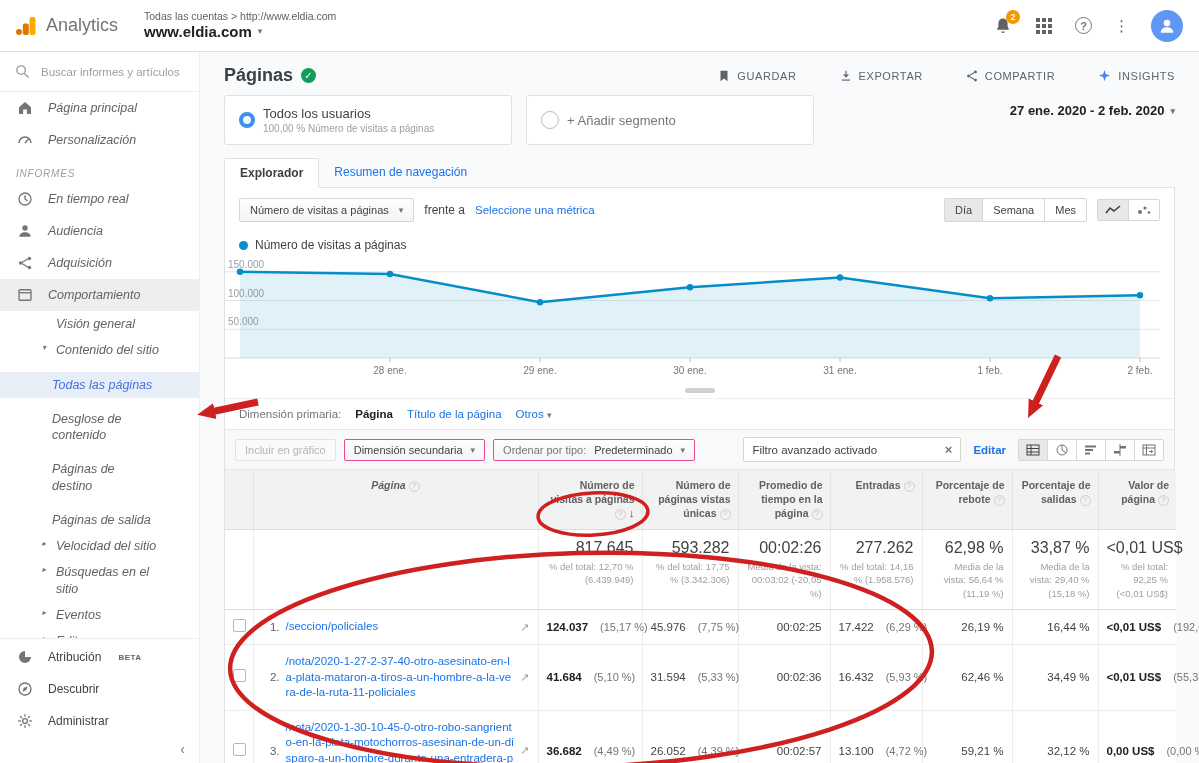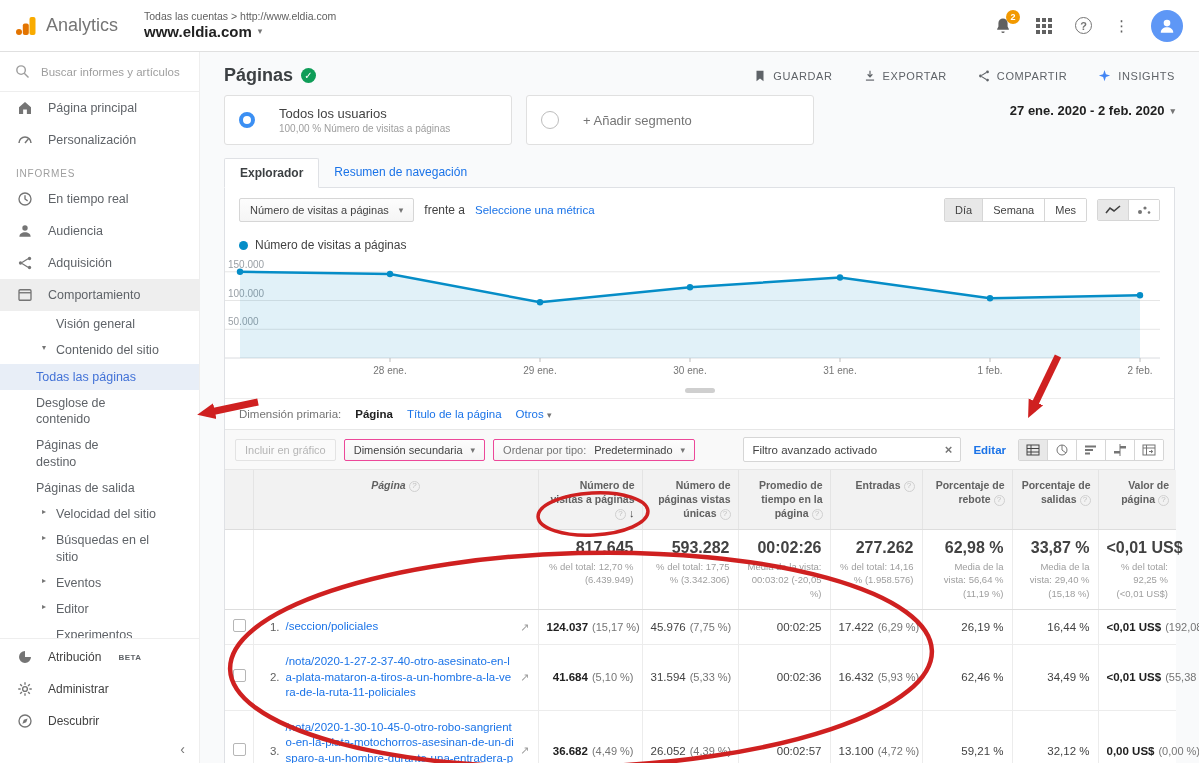--- a/index.html
+++ b/index.html
@@ -21,44 +21,44 @@
   .badge { position:absolute; top:-6px; right:-7px; background:#f29900; color:#fff; font-size:9px; min-width:14px; height:14px; border-radius:7px; display:flex; align-items:center; justify-content:center; font-weight:700; }
   .help-circle { width:17px; height:17px; border:1.6px solid #757575; border-radius:50%; display:flex; align-items:center; justify-content:center; font-size:11px; color:#757575; font-weight:700; }
   .more-dots { font-size:15px; color:#616161; }
   .avatar { width:32px; height:32px; border-radius:50%; background:#5e97f6; display:flex; align-items:center; justify-content:center; }
 
   
   .sidebar { position:absolute; top:52px; left:0; width:200px; bottom:0; background:#fff; border-right:1px solid #eee; z-index:4; }
   .search-row { height:40px; display:flex; align-items:center; gap:10px; padding:0 14px; border-bottom:1px solid #eee; }
   .search-row input { border:none; outline:none; font-size:11.5px; color:#616161; width:140px; font-family:"Liberation Sans", sans-serif; }
   .search-row input::placeholder { color:#9e9e9e; }
-  .nav { font-size:12.5px; color:#5f6368; }
+  .nav { font-size:12.5px; color:#5f6368;font-style:italic; }
   .nav-item { display:flex; align-items:center; gap:14px; padding:7px 8px 7px 16px; cursor:pointer; }
   .nav-item .nicon { width:18px; height:18px; flex:0 0 18px; display:flex; align-items:center; justify-content:center; }
   .section-label { padding:12px 16px 4px; font-size:10px; color:#9e9e9e; letter-spacing:.8px; }
   .active-parent { background:#eeeeee; }
   .sub-item, .sub2-item { position:relative; padding:5px 20px 5px 56px; line-height:1.3; cursor:pointer; }
   .sub-item .tcaret { position:absolute; left:42px; top:6px; font-size:8px; color:#757575; }
   .sub-item span.lbl, .sub2-item span.lbl { display:inline-block; max-width:104px; }
-  .sub2-item { padding-left:36px; }
+  .sub2-item { padding-left:52px;margin-top:8px; }
   .sub2-item.selected { background:#e8eef7; color:#4272d7; }
   .beta { font-size:8px; font-weight:700; color:#5f6368; vertical-align:super; margin-left:3px; letter-spacing:.5px; }
   .sidebar-bottom { position:absolute; left:0; right:0; bottom:0; background:#fff; box-shadow:0 -1px 0 #eee; padding-top:2px; }
   .collapse-row { text-align:right; padding:4px 14px 6px; color:#757575; font-size:14px; cursor:pointer; }
 
   
   .main { position:absolute; top:52px; left:200px; right:0; bottom:0; background:#f9fafb; overflow:hidden; }
   .main-inner { padding:0 24px; }
   .title-row { display:flex; align-items:center; padding-top:13px; }
   .report-title { font-size:18px; color:#3c4043; margin-right:8px;font-weight:bold; }
   .check-badge { width:15px; height:15px; border-radius:50%; background:#0f9d58; color:#fff; font-size:10px; display:inline-flex; align-items:center; justify-content:center; }
-  .actions { margin-left:auto; display:flex; gap:30px; }
+  .actions { margin-left:auto; display:flex; gap:42px; }
   .actions-btn { display:flex; align-items:center; gap:6px; font-size:11px; letter-spacing:.6px; color:#5f6368; cursor:pointer; }
   .segment-row { display:flex; gap:14px; margin-top:9px; align-items:flex-start; }
-  .segment-card { width:288px; height:50px; background:#fff; border:1px solid #e0e0e0; border-radius:3px; display:flex; align-items:center; gap:24px; padding:0 14px; cursor:pointer; }
+  .segment-card { width:288px; height:50px; background:#fff; border:1px solid #e0e0e0; border-radius:3px; display:flex; align-items:center; gap:8px; padding:0 14px; cursor:pointer; }
   .radio-blue { width:16px; height:16px; border:4px solid #3b8ff3; border-radius:50%; flex:0 0 16px; }
   .circle-plus { width:18px; height:18px; border:1.6px solid #bdbdbd; border-radius:50%; flex:0 0 18px; }
   .segment-name { font-size:13px; color:#424242; }
   .segment-detail { font-size:10px; color:#9e9e9e; margin-top:2px; }
   .add-label { font-size:13px; color:#757575; }
   .date-range { margin-left:auto; padding-top:8px; font-size:13px; font-weight:700; color:#212121; white-space:nowrap; display:flex; gap:6px; align-items:center; cursor:pointer; }
   .tabs { display:flex; margin-top:13px; }
   .tab { padding:7px 15px; font-size:12px; cursor:pointer; }
   .tab.active { background:#fff; border:1px solid #dfe1e5; border-bottom:1px solid #fff; margin-bottom:-1px; font-weight:700; color:#3c4043; border-radius:2px 2px 0 0; }
   .tab.inactive { color:#1a73e8; }
@@ -95,27 +95,27 @@
   .views { display:flex; border:1px solid #d6d6d6; border-radius:2px; overflow:hidden; background:#fff; }
 
   
   table { width:100%; border-collapse:collapse; table-layout:fixed; background:#fff; }
   th { background:#f2f2f2; font-size:10.5px; color:#616161; font-weight:700; padding:8px 7px; vertical-align:top; border-left:1px solid #e4e4e4; border-bottom:1px solid #ddd; text-align:right; line-height:1.35; }
   th.left { text-align:center;font-style:italic; }
   th:first-child { border-left:none; }
   td { border-left:1px solid #ececec; padding:9px 8px; vertical-align:middle; }
   td:first-child { border-left:none; }
   tr.summary td { border-bottom:1px solid #ddd; text-align:right; vertical-align:top; }
-  .big { font-size:16px; font-weight:700; color:#424242; white-space:nowrap; }
+  .big { font-size:16px; font-weight:400; color:#424242; white-space:nowrap; }
   .subtxt { font-size:9.5px; color:#9e9e9e; line-height:1.4; margin-top:3px; }
   tr.data-row td { border-top:1px solid #ececec; }
   .td-num { text-align:right; white-space:nowrap; }
   .val { font-size:11.5px; color:#424242; }
   .val.strong { font-weight:700; color:#212121; }
-  .pct { font-size:11px; color:#757575; margin-left:4px; }
+  .pct { font-size:11px; color:#757575; margin-left:12px; }
   .td-page-inner { display:flex; align-items:center; gap:6px; }
   .idx { color:#616161; font-size:11.5px; flex:0 0 18px; text-align:right; }
   .page-link { color:#1a73e8; font-size:11.5px; line-height:1.35; word-break:break-all; flex:1; cursor:pointer; text-decoration:none; }
   .ext { color:#9e9e9e; font-size:11px; cursor:pointer; }
   .checkbox { display:inline-block; width:13px; height:13px; border:1px solid #b6b6b6; border-radius:2px; background:#fff; cursor:pointer; }
   .sortarrow { color:#424242; font-size:11px; }
   .hq { display:inline-flex; width:11px; height:11px; border:1px solid #d0d0d0; border-radius:50%; color:#c0c0c0; font-size:8px; align-items:center; justify-content:center; font-weight:400; margin-left:3px; vertical-align:middle; }
 
   .annotations { position:absolute; inset:0; z-index:60; pointer-events:none; }
   svg.gicon { display:block; }
@@ -271,34 +271,34 @@
             <svg class="gicon" width="18" height="18" viewBox="0 0 24 24">
               <path d="M12 4a8 8 0 1 0 8 8h-8Z" fill="#757575"></path>
             </svg>
           </span>
         <span class="lbl">Atribución</span>
           <span class="beta">BETA</span>
       </div>
       <div class="nav-item">
         <span class="nicon">
             <svg class="gicon" width="18" height="18" viewBox="0 0 24 24">
+              <circle cx="12" cy="12" r="8" fill="none" stroke="#757575" stroke-width="1.8"></circle>
+              <path d="M15.5 8.5 13.6 13.6 8.5 15.5l1.9-5.1Z" fill="#757575"></path>
+            </svg>
+          </span>
+        <span class="lbl">Descubrir</span>
+      </div>
+      <div class="nav-item">
+        <span class="nicon">
+            <svg class="gicon" width="18" height="18" viewBox="0 0 24 24">
               <circle cx="12" cy="12" r="3.2" fill="none" stroke="#757575" stroke-width="1.8"></circle>
               <path d="M12 3v3.2M12 17.8V21M3 12h3.2M17.8 12H21M5.6 5.6l2.3 2.3M16.1 16.1l2.3 2.3M18.4 5.6l-2.3 2.3M7.9 16.1l-2.3 2.3" stroke="#757575" stroke-width="1.8"></path>
             </svg>
           </span>
         <span class="lbl">Administrar</span>
-      </div>
-      <div class="nav-item">
-        <span class="nicon">
-            <svg class="gicon" width="18" height="18" viewBox="0 0 24 24">
-              <circle cx="12" cy="12" r="8" fill="none" stroke="#757575" stroke-width="1.8"></circle>
-              <path d="M15.5 8.5 13.6 13.6 8.5 15.5l1.9-5.1Z" fill="#757575"></path>
-            </svg>
-          </span>
-        <span class="lbl">Descubrir</span>
       </div>
       <div class="collapse-row"><span>‹</span></div>
     </div>
   </nav>
 
   <main class="main">
     <div class="main-inner">
 
       <div class="title-row">
         <span class="report-title">Páginas</span>

